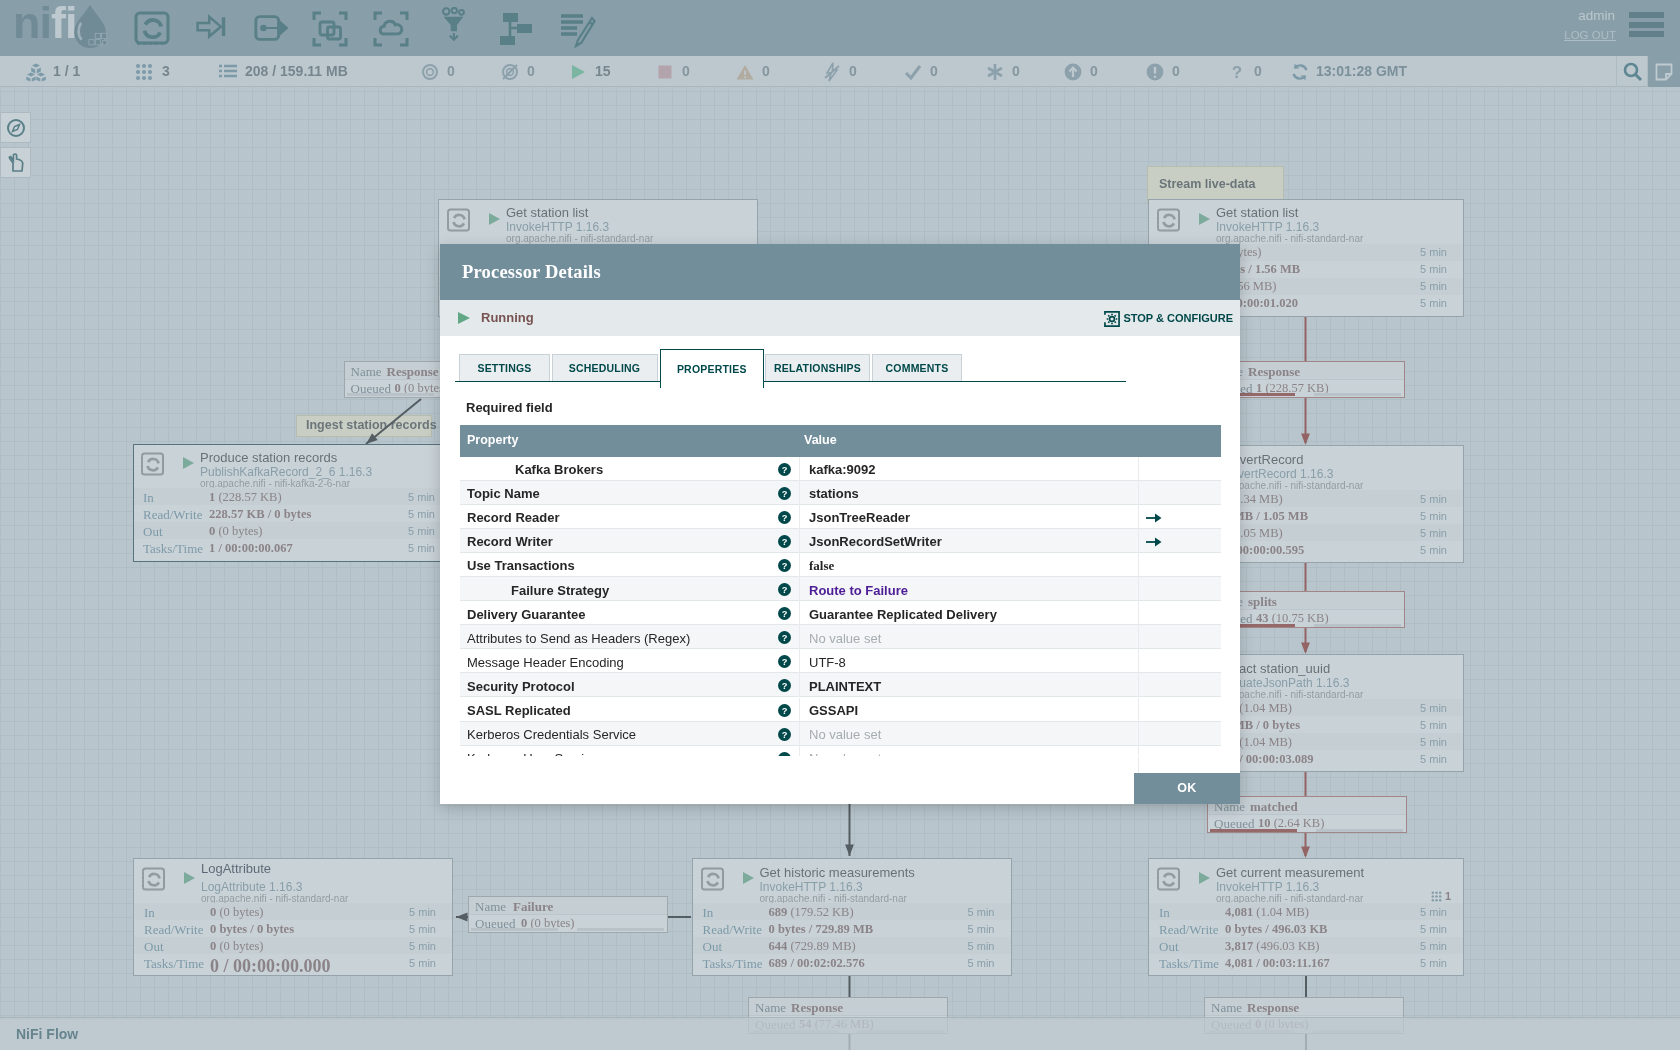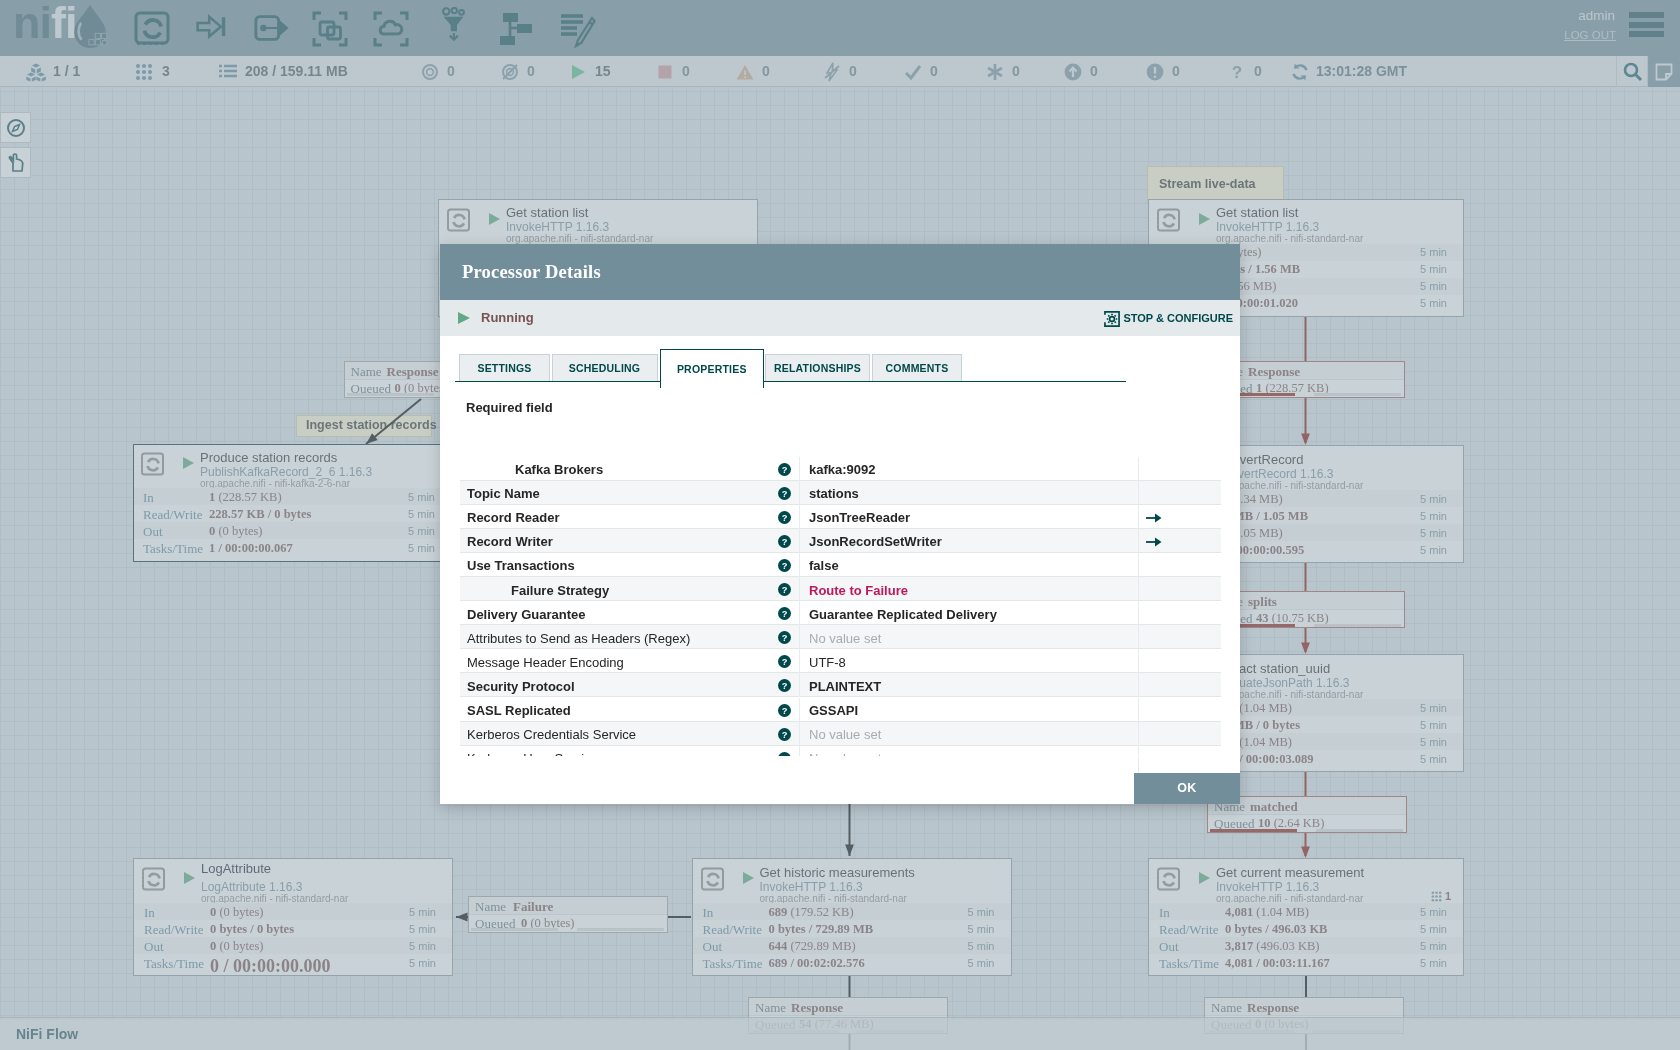--- a/index.html
+++ b/index.html
@@ -615,20 +615,24 @@
       <span style="position:absolute;left:0;right:0;top:13px;text-align:center;font-family:'Liberation Sans',sans-serif;font-size:10.5px;font-weight:bold;letter-spacing:0.2px;color:#004849;">PROPERTIES</span>
     </div>
     <div style="position:absolute;left:325px;top:110px;width:105px;height:27.5px;background:#eaeef0;border:1px solid #c8d2d6;box-sizing:border-box;z-index:1;">
       <span style="position:absolute;left:0;right:0;top:7px;text-align:center;font-family:'Liberation Sans',sans-serif;font-size:10.5px;font-weight:bold;letter-spacing:0.2px;color:#004849;">RELATIONSHIPS</span>
     </div>
     <div style="position:absolute;left:432px;top:110px;width:90px;height:27.5px;background:#eaeef0;border:1px solid #c8d2d6;box-sizing:border-box;z-index:1;">
       <span style="position:absolute;left:0;right:0;top:7px;text-align:center;font-family:'Liberation Sans',sans-serif;font-size:10.5px;font-weight:bold;letter-spacing:0.2px;color:#004849;">COMMENTS</span>
     </div>
 <div style="position:absolute;left:15px;top:137px;width:671px;height:1px;background:#004849;z-index:2;"></div>
 <span style="position:absolute;left:26px;top:156px;font-family:'Liberation Sans',sans-serif;font-size:13px;font-weight:bold;color:#262626;">Required field</span>
+<div style="position:absolute;left:20px;top:180.5px;width:760.5px;height:32px;background:#728e9b;">
+<span style="position:absolute;left:7px;top:8px;font-family:'Liberation Sans',sans-serif;font-size:12.5px;font-weight:bold;color:#fff;">Property</span>
+<span style="position:absolute;left:344px;top:8px;font-family:'Liberation Sans',sans-serif;font-size:12.5px;font-weight:bold;color:#fff;">Value</span>
+    </div>
 <div style="position:absolute;left:0;top:212.5px;width:800px;height:299.5px;overflow:hidden;">
       <div style="position:absolute;left:20px;top:0.0px;width:760.5px;height:24.1px;background:#ffffff;border-bottom:1px solid #e2e7ea;box-sizing:border-box;">
 <span style="position:absolute;left:7px;top:5.5px;font-family:'Liberation Sans',sans-serif;font-size:13px;font-weight:bold;color:#262626;padding-left:48px;">Kafka Brokers</span>
 <svg width="13" height="13" viewBox="0 0 14 14" style="position:absolute;left:318px;top:6px;">
           <circle cx="7" cy="7" r="7" fill="#004849"></circle>
           <text x="7" y="10.6" text-anchor="middle" font-family="Liberation Sans" font-size="10" font-weight="bold" fill="#fff">?</text>
         </svg>
 <div style="position:absolute;left:339px;top:0;width:1px;height:24.1px;background:#e8ecee;"></div>
 <span style="position:absolute;left:349px;top:5.5px;font-family:'Liberation Sans',sans-serif;font-size:13px;color:#262626;font-weight:bold;">kafka:9092</span>
 <div style="position:absolute;left:678px;top:0;width:1px;height:24.1px;background:#e8ecee;"></div>
@@ -671,31 +675,31 @@
           <path d="M9 0.5 L15.5 5 L9 9.5 Z" fill="#004849"></path>
         </svg>
       </div>
       <div style="position:absolute;left:20px;top:96.4px;width:760.5px;height:24.1px;background:#ffffff;border-bottom:1px solid #e2e7ea;box-sizing:border-box;">
 <span style="position:absolute;left:7px;top:5.5px;font-family:'Liberation Sans',sans-serif;font-size:13px;font-weight:bold;color:#262626;">Use Transactions</span>
 <svg width="13" height="13" viewBox="0 0 14 14" style="position:absolute;left:318px;top:6px;">
           <circle cx="7" cy="7" r="7" fill="#004849"></circle>
           <text x="7" y="10.6" text-anchor="middle" font-family="Liberation Sans" font-size="10" font-weight="bold" fill="#fff">?</text>
         </svg>
 <div style="position:absolute;left:339px;top:0;width:1px;height:24.1px;background:#e8ecee;"></div>
-<span style="position:absolute;left:349px;top:5.5px;font-family:Liberation Sans, sans-serif;font-size:13px;color:#262626;font-weight:bold;">false</span>
+<span style="position:absolute;left:349px;top:5.5px;font-family:Liberation Serif, serif;font-size:13px;color:#262626;font-weight:bold;">false</span>
 <div style="position:absolute;left:678px;top:0;width:1px;height:24.1px;background:#e8ecee;"></div>
 </div>
       <div style="position:absolute;left:20px;top:120.5px;width:760.5px;height:24.1px;background:#f4f6f7;border-bottom:1px solid #e2e7ea;box-sizing:border-box;">
 <span style="position:absolute;left:7px;top:5.5px;font-family:'Liberation Sans',sans-serif;font-size:13px;font-weight:bold;color:#262626;padding-left:44px;">Failure Strategy</span>
 <svg width="13" height="13" viewBox="0 0 14 14" style="position:absolute;left:318px;top:6px;">
           <circle cx="7" cy="7" r="7" fill="#004849"></circle>
           <text x="7" y="10.6" text-anchor="middle" font-family="Liberation Sans" font-size="10" font-weight="bold" fill="#fff">?</text>
         </svg>
 <div style="position:absolute;left:339px;top:0;width:1px;height:24.1px;background:#e8ecee;"></div>
-<span style="position:absolute;left:349px;top:5.5px;font-family:'Liberation Sans',sans-serif;font-size:13px;color:#be185d;font-weight:bold;">Route to Failure</span>
+<span style="position:absolute;left:349px;top:5.5px;font-family:'Liberation Sans',sans-serif;font-size:13px;color:#4c1d95;font-weight:bold;">Route to Failure</span>
 <div style="position:absolute;left:678px;top:0;width:1px;height:24.1px;background:#e8ecee;"></div>
 </div>
       <div style="position:absolute;left:20px;top:144.60000000000002px;width:760.5px;height:24.1px;background:#ffffff;border-bottom:1px solid #e2e7ea;box-sizing:border-box;">
 <span style="position:absolute;left:7px;top:5.5px;font-family:'Liberation Sans',sans-serif;font-size:13px;font-weight:bold;color:#262626;">Delivery Guarantee</span>
 <svg width="13" height="13" viewBox="0 0 14 14" style="position:absolute;left:318px;top:6px;">
           <circle cx="7" cy="7" r="7" fill="#004849"></circle>
           <text x="7" y="10.6" text-anchor="middle" font-family="Liberation Sans" font-size="10" font-weight="bold" fill="#fff">?</text>
         </svg>
 <div style="position:absolute;left:339px;top:0;width:1px;height:24.1px;background:#e8ecee;"></div>
 <span style="position:absolute;left:349px;top:5.5px;font-family:'Liberation Sans',sans-serif;font-size:13px;color:#262626;font-weight:bold;">Guarantee Replicated Delivery</span>

